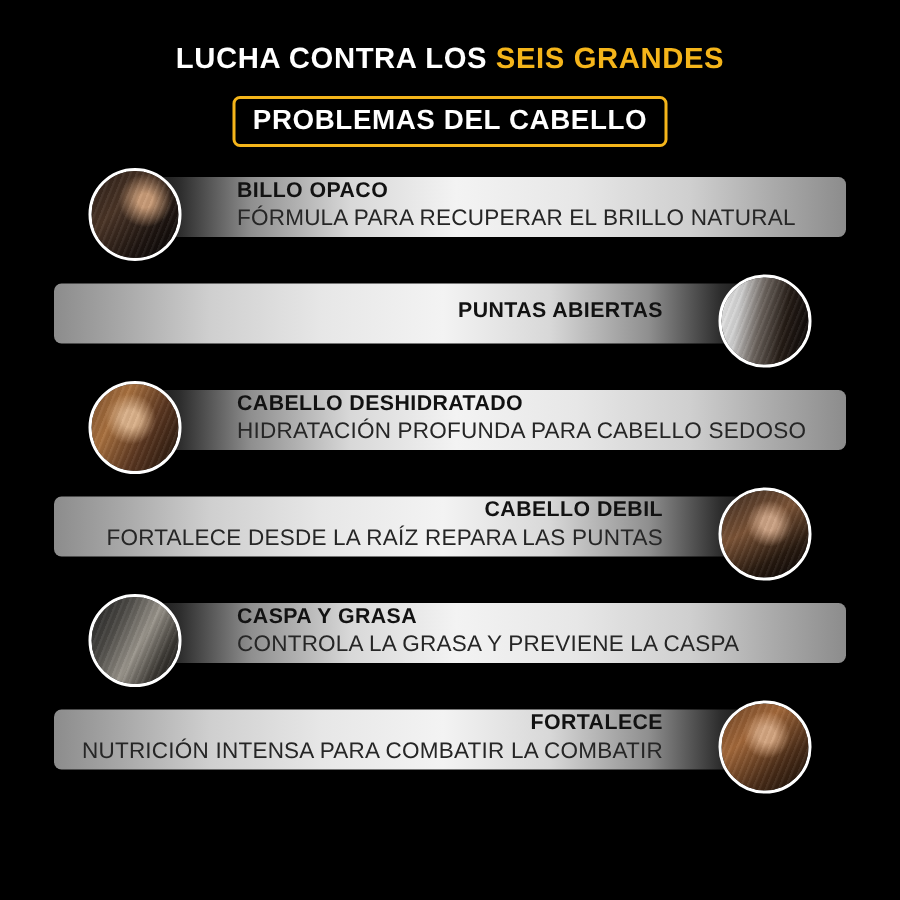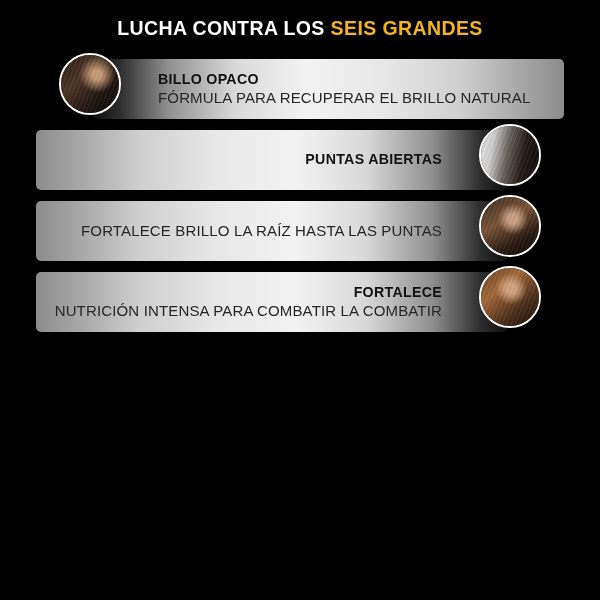--- a/index.html
+++ b/index.html
@@ -26,21 +26,21 @@
   .header {
     padding: 14px 40px 0 40px;
     text-align: center;
   }
   .headline1 {
     color: #ffffff;
     font-size: 19.5px;
     font-weight: bold;
     letter-spacing: 0.4px;
     line-height: 1.15;
-    margin: 3px;
+    margin: 14px;
     white-space: nowrap;
   }
   .headline1 .accent {
     color: #f5b51a;
   }
   .headline2-wrap {
     margin-top: 7px;
     display: flex;
     justify-content: center;
   }
@@ -75,21 +75,21 @@
   }
   .row {
     position: relative;
     height: 62px;
   }
 
   
   .bar {
     position: absolute;
     top: 6px;
-    height: 60px;
+    height: 40px;
     border-radius: 5px;
     box-sizing: border-box;
     display: flex;
     align-items: center;
   }
   .row.left .bar {
     left: 56px;
     right: 0;
     background: linear-gradient(90deg,
         #0d0d0d 0%, #2e2e2e 6%, #8f8f8f 16%,
@@ -184,20 +184,23 @@
     opacity: 0.75;
   }
 </style>
 </head>
 <body>
 
 <div class="poster">
 
   <div class="header">
     <h1 class="headline1"><span>LUCHA CONTRA LOS </span><span class="accent">SEIS GRANDES</span></h1>
+    <div class="headline2-wrap">
+      <div class="headline2">PROBLEMAS DEL CABELLO</div>
+    </div>
   </div>
 
   <div class="rows">
 
     <div class="row left">
       <div class="bar">
         <span class="bar-text">
           <span class="bar-title">BILLO OPACO</span>
           <span class="bar-desc">FÓRMULA PARA RECUPERAR EL BRILLO NATURAL</span>
         </span>
@@ -211,32 +214,55 @@
       <div class="bar">
         <span class="bar-text">
           <span class="bar-title">PUNTAS ABIERTAS</span>
         </span>
       </div>
       <div class="circle">
         <span class="ph ph-2"></span>
       </div>
     </div>
 
+    <div class="row left">
+      <div class="bar">
+        <span class="bar-text">
+          <span class="bar-title">CABELLO DESHIDRATADO</span>
+          <span class="bar-desc">HIDRATACIÓN PROFUNDA PARA CABELLO SEDOSO</span>
+        </span>
+      </div>
+      <div class="circle">
+        <span class="ph ph-3"></span>
+      </div>
+    </div>
 
     <div class="row right">
       <div class="bar">
         <span class="bar-text">
-          <span class="bar-desc">FORTALECE BRILLO LA RAÍZ HASTA LAS PUNTAS</span>
+          <span class="bar-title">CABELLO DEBIL</span>
+          <span class="bar-desc">FORTALECE DESDE LA RAÍZ REPARA LAS PUNTAS</span>
         </span>
       </div>
       <div class="circle">
         <span class="ph ph-4"></span>
       </div>
     </div>
 
+    <div class="row left">
+      <div class="bar">
+        <span class="bar-text">
+          <span class="bar-title">CASPA Y GRASA</span>
+          <span class="bar-desc">CONTROLA LA GRASA Y PREVIENE LA CASPA</span>
+        </span>
+      </div>
+      <div class="circle">
+        <span class="ph ph-5"></span>
+      </div>
+    </div>
 
     <div class="row right">
       <div class="bar">
         <span class="bar-text">
           <span class="bar-title">FORTALECE</span>
           <span class="bar-desc">NUTRICIÓN INTENSA PARA COMBATIR LA COMBATIR</span>
         </span>
       </div>
       <div class="circle">
         <span class="ph ph-6"></span>

